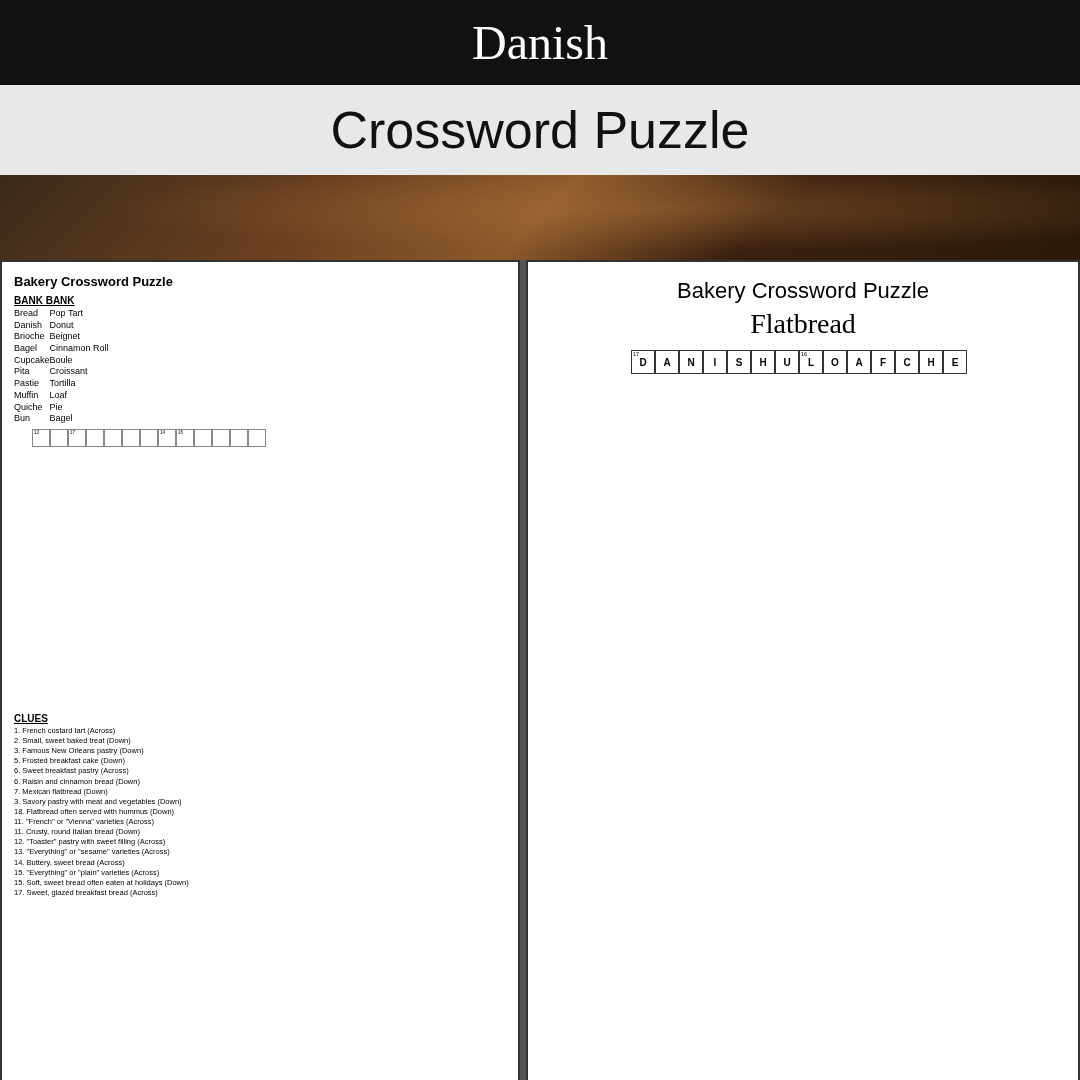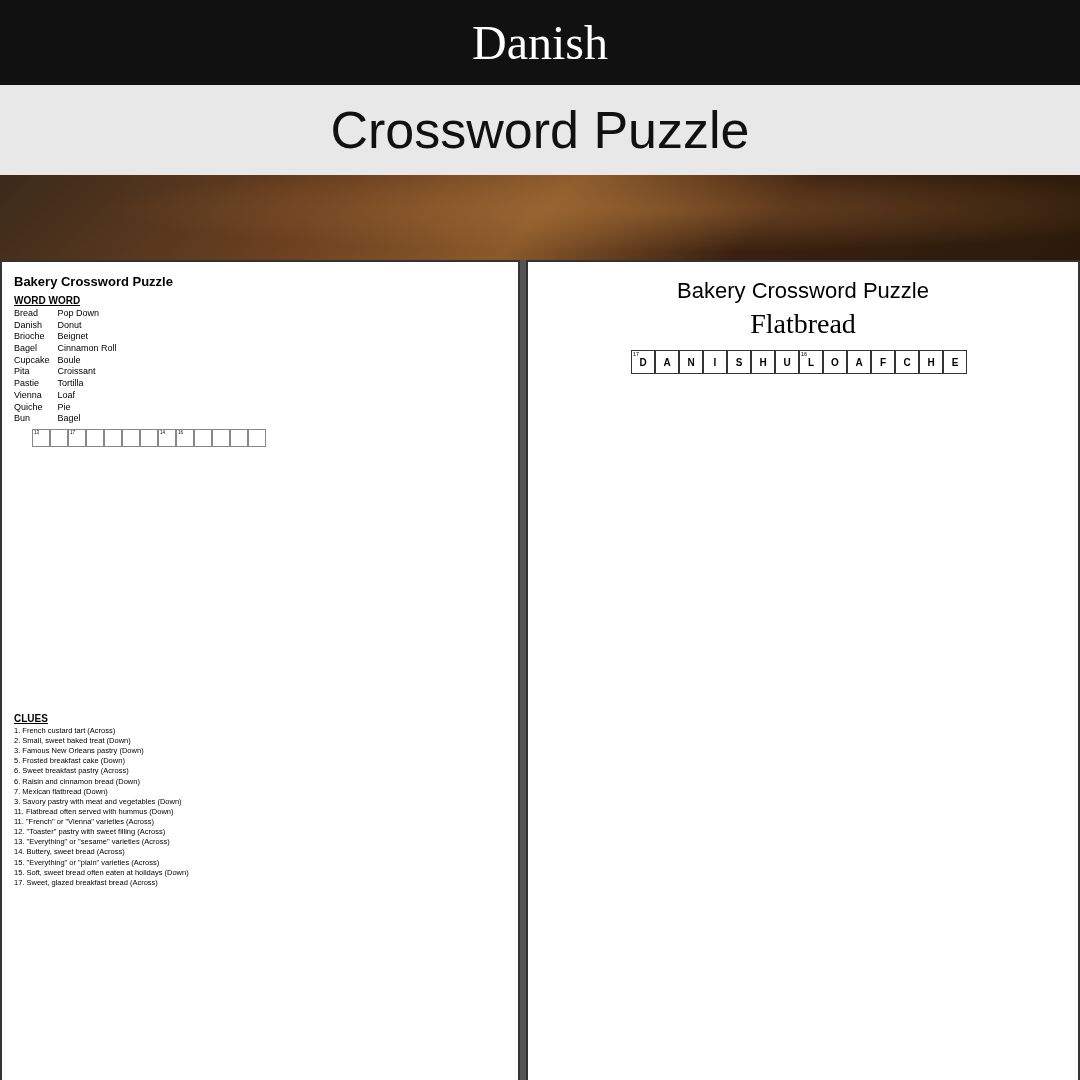--- a/index.html
+++ b/index.html
@@ -173,37 +173,37 @@
   <span class="subtitle-text">Crossword Puzzle</span>
 </div>
 
 <div class="deco-area"></div>
 
 <div class="main-content">
 
   <div class="left-panel">
     <div class="panel-title">Bakery Crossword Puzzle</div>
 
-    <div class="word-bank-label">WORD WORD</div>
-
-    <div style="display:flex; gap:8px; margin-bottom:4px;">
+    <div class="word-bank-label">BANK BANK</div>
+
+    <div style="display:flex; margin-bottom:4px;">
       <div class="word-bank-col">
         <span>Bread</span>
         <span>Danish</span>
         <span>Brioche</span>
         <span>Bagel</span>
         <span>Cupcake</span>
         <span>Pita</span>
         <span>Pastie</span>
-        <span>Vienna</span>
+        <span>Muffin</span>
         <span>Quiche</span>
         <span>Bun</span>
       </div>
       <div class="word-bank-col">
-        <span>Pop Down</span>
+        <span>Pop Tart</span>
         <span>Donut</span>
         <span>Beignet</span>
         <span>Cinnamon Roll</span>
         <span>Boule</span>
         <span>Croissant</span>
         <span>Tortilla</span>
         <span>Loaf</span>
         <span>Pie</span>
         <span>Bagel</span>
       </div>
@@ -323,22 +323,23 @@
       <div class="clues-label">CLUES</div>
       <div>
         <div class="clue-item">1. French custard tart (Across)</div>
         <div class="clue-item">2. Small, sweet baked treat (Down)</div>
         <div class="clue-item">3. Famous New Orleans pastry (Down)</div>
         <div class="clue-item">5. Frosted breakfast cake (Down)</div>
         <div class="clue-item">6. Sweet breakfast pastry (Across)</div>
         <div class="clue-item">6. Raisin and cinnamon bread (Down)</div>
         <div class="clue-item">7. Mexican flatbread (Down)</div>
         <div class="clue-item">3. Savory pastry with meat and vegetables (Down)</div>
-        <div class="clue-item">11. Flatbread often served with hummus (Down)</div>
+        <div class="clue-item">18. Flatbread often served with hummus (Down)</div>
         <div class="clue-item">11. "French" or "Vienna" varieties (Across)</div>
+        <div class="clue-item">11. Crusty, round Italian bread (Down)</div>
         <div class="clue-item">12. "Toaster" pastry with sweet filling (Across)</div>
         <div class="clue-item">13. "Everything" or "sesame" varieties (Across)</div>
         <div class="clue-item">14. Buttery, sweet bread (Across)</div>
         <div class="clue-item">15. "Everything" or "plain" varieties (Across)</div>
         <div class="clue-item">15. Soft, sweet bread often eaten at holidays (Down)</div>
         <div class="clue-item">17. Sweet, glazed breakfast bread (Across)</div>
       </div>
     </div>
   </div>
 

